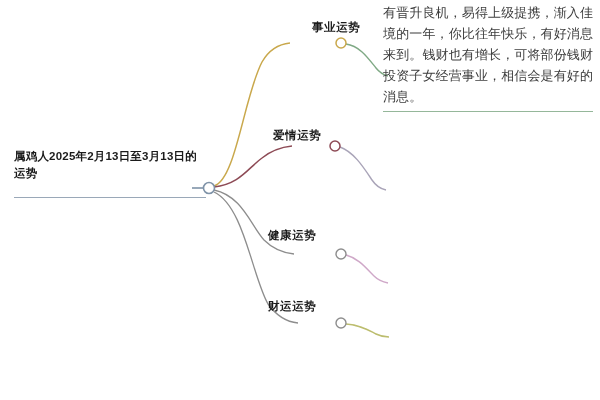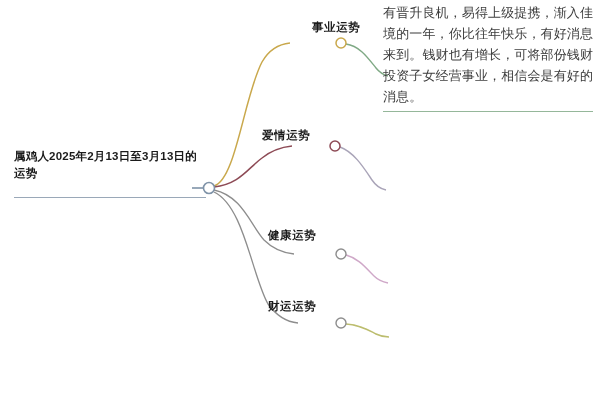--- a/index.html
+++ b/index.html
@@ -21,21 +21,21 @@
   }
 
   
   .branch-label{
     position:absolute;
     font-size:11.5px;font-weight:bold;color:#1b1b1b;
     line-height:1.3;letter-spacing:0.6px;
     white-space:nowrap;padding-bottom:2px;
   }
   .bl-career {left:268px;top:20px;margin-left:44px;}
-  .bl-love   {left:262px;top:128px;}
+  .bl-love   {left:273px;top:128px;}
   .bl-health {left:268px;top:228px;}
   .bl-wealth {left:268px;top:299px;}
 
   
   .leaf{
     position:absolute;left:383px;width:210px;
     font-size:13px;color:#3c3c3c;line-height:1.62;
     letter-spacing:0.1px;text-align:justify;
     padding-bottom:4px;
   }

